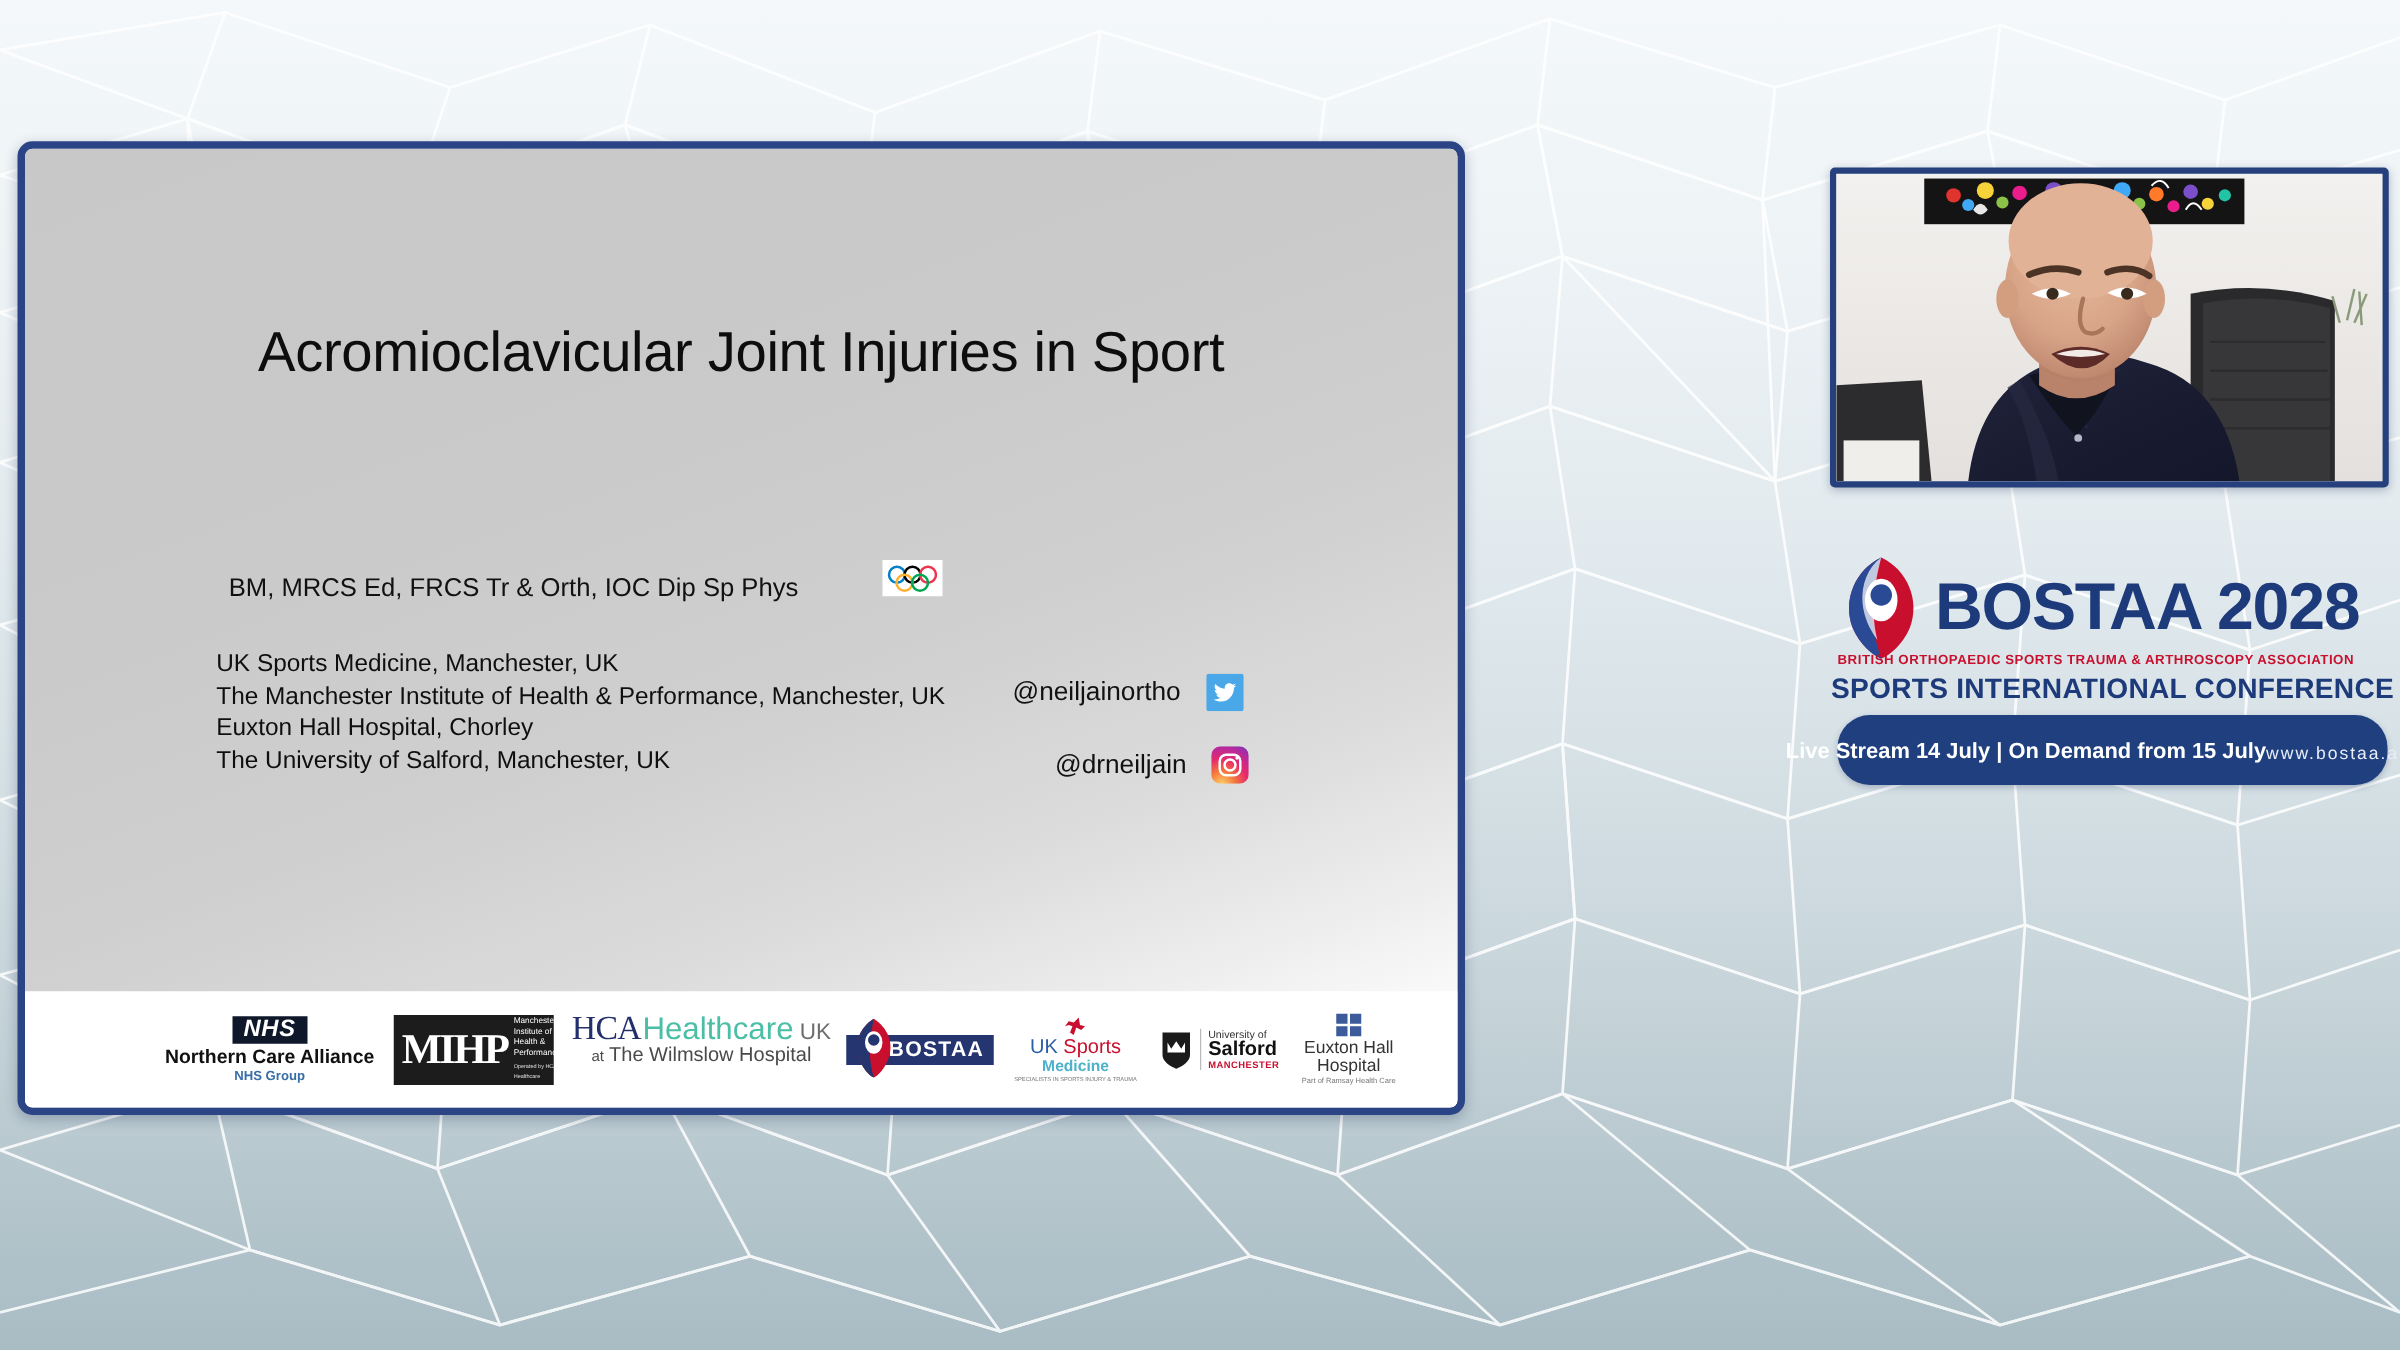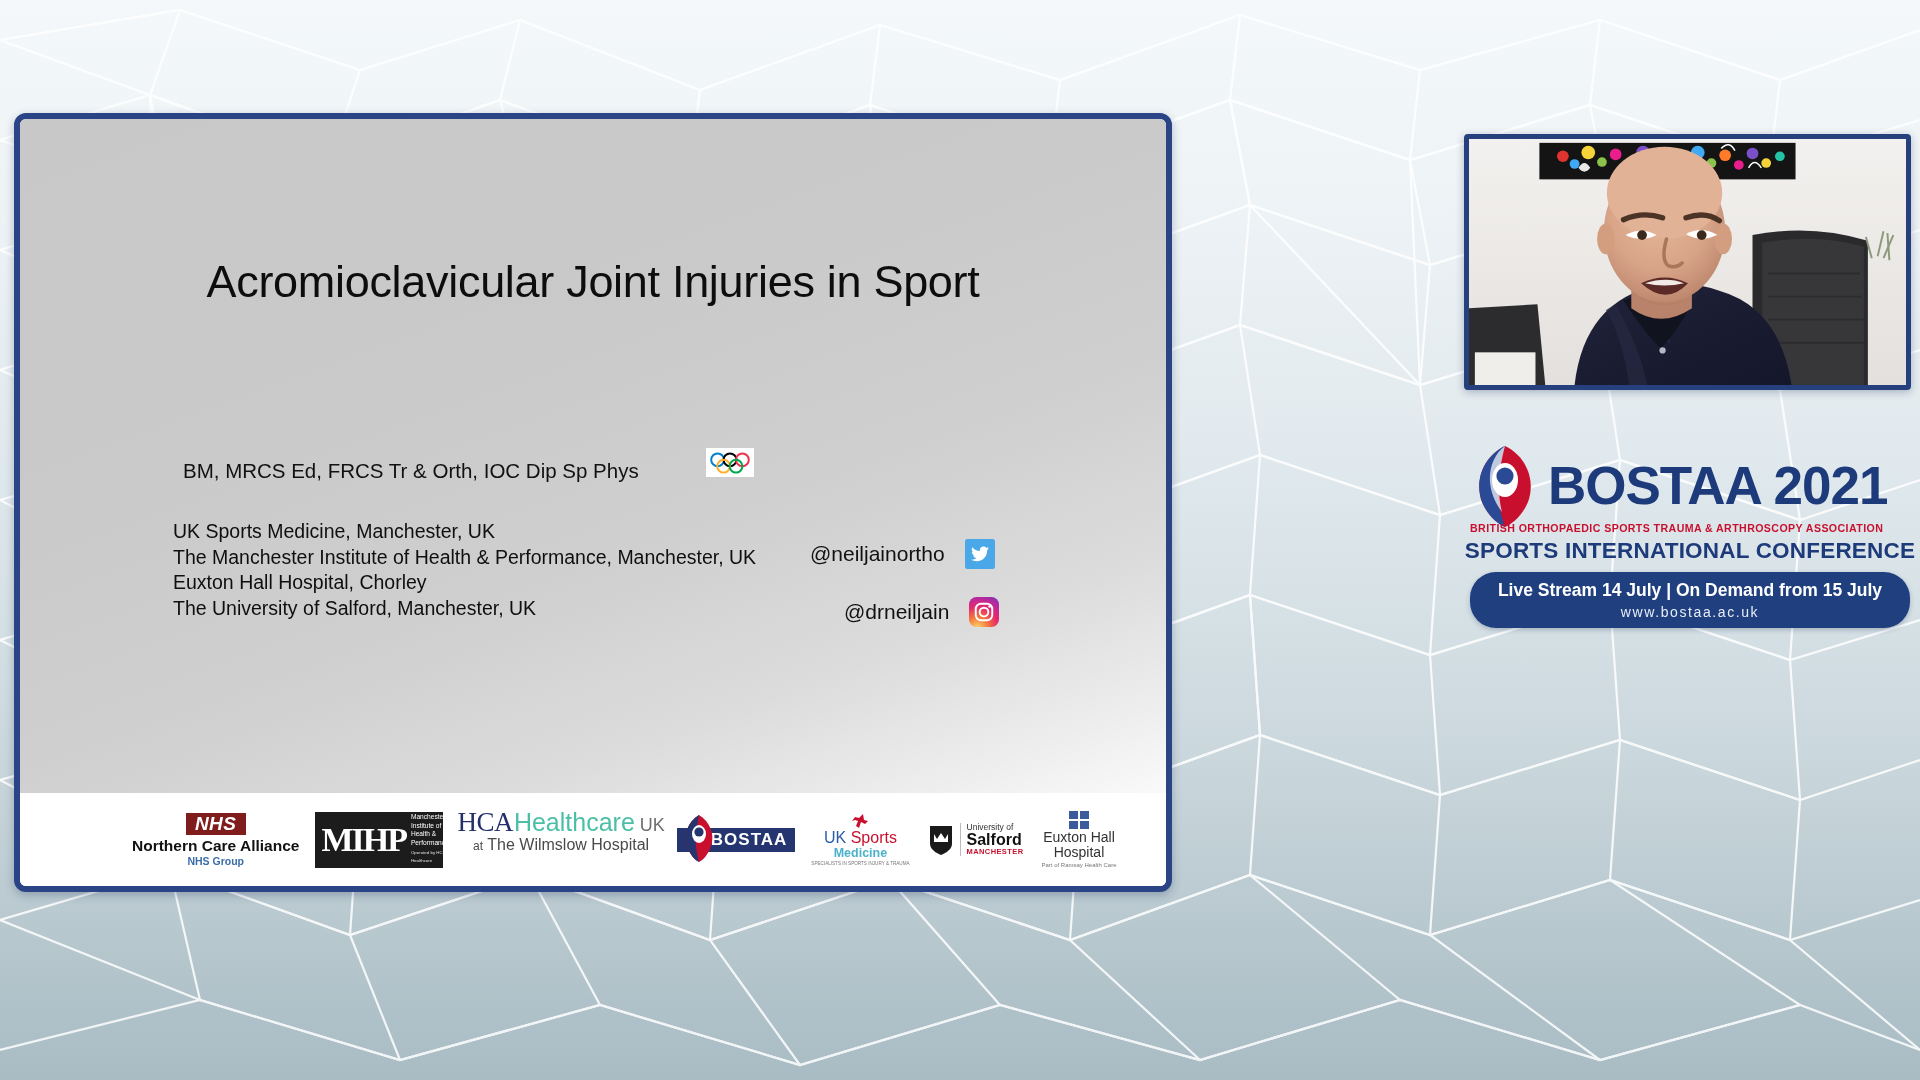--- a/index.html
+++ b/index.html
@@ -118,21 +118,21 @@
   }
   .logo-cell {
     display: flex; align-items: center;
     flex: 0 0 auto;
     height: 62px;
   }
 
   
   .nhs-wrap { display: flex; flex-direction: column; justify-content: center; }
   .nhs-badge {
-    background: #7f1d1d; color: #fff;
+    background: #0f172a; color: #fff;
     font-weight: bold; font-style: italic;
     font-size: 19px; letter-spacing: .5px;
     padding: 1px 6px 2px 6px;
     width: 60px; text-align: center; line-height: 1.05;
   }
   .nhs-name { font-size: 15.5px; font-weight: bold; color: #111; margin-top: 3px; line-height: 1; }
   .nhs-sub { font-size: 10.5px; font-weight: bold; color: #3a6ea8; margin-top: 2px; line-height: 1; }
 
   
   .mihp-box {
@@ -228,21 +228,21 @@
     width: 452px; text-align: center;
     font-size: 22.5px; font-weight: bold;
     color: #1d3a7a; letter-spacing: .2px;
     white-space: nowrap;
   }
   #bostaa-pill {
     position: absolute; left: 6px; top: 142px;
     width: 440px; height: 56px;
     background: #1f3f7e;
     border-radius: 26px;
-    display: flex; flex-direction: column;
+    display: flex; flex-direction: row;
     align-items: center; justify-content: center;
     box-shadow: 0 2px 5px rgba(20,40,80,.25);
   }
   #pill-line1 { color: #fff; font-size: 17.5px; font-weight: bold; white-space: nowrap; }
   #pill-line2 { color: #e8eef8; font-size: 14px; letter-spacing: 1.6px; margin-top: 3px; }
 </style>
 </head>
 <body>
 
 <div id="stage">
@@ -525,21 +525,21 @@
   <div id="bostaa-panel">
 
     <div id="bostaa-logo-row">
       <svg id="bostaa-mark" viewBox="0 0 82 86">
         <path d="M41 4 C62 14 72 38 64 60 C58 74 48 82 41 85 C34 82 24 74 18 60 C10 38 20 14 41 4Z" fill="#c8102e"></path>
         <path d="M41 4 C20 14 10 38 18 60 C24 74 34 82 41 85 C36 70 32 52 34 38 C36 20 39 10 41 4Z" fill="#2a4a96"></path>
         <path d="M41 4 C30 12 25 26 26 40 C27 52 32 62 38 70 C34 54 33 34 41 4Z" fill="#f2f4f8" opacity=".75"></path>
         <ellipse cx="41" cy="38" rx="13" ry="17" fill="#ffffff"></ellipse>
         <circle cx="41" cy="34" r="8.6" fill="#2a4a96"></circle>
       </svg>
-      <span id="bostaa-word">BOSTAA 2021</span>
+      <span id="bostaa-word">BOSTAA 2028</span>
     </div>
 
     <div id="bostaa-tagline">BRITISH ORTHOPAEDIC SPORTS TRAUMA &amp; ARTHROSCOPY ASSOCIATION</div>
 
     <div id="bostaa-aic">SPORTS INTERNATIONAL CONFERENCE</div>
 
     <div id="bostaa-pill">
       <div id="pill-line1">Live Stream 14 July | On Demand from 15 July</div>
       <div id="pill-line2">www.bostaa.ac.uk</div>
     </div>

